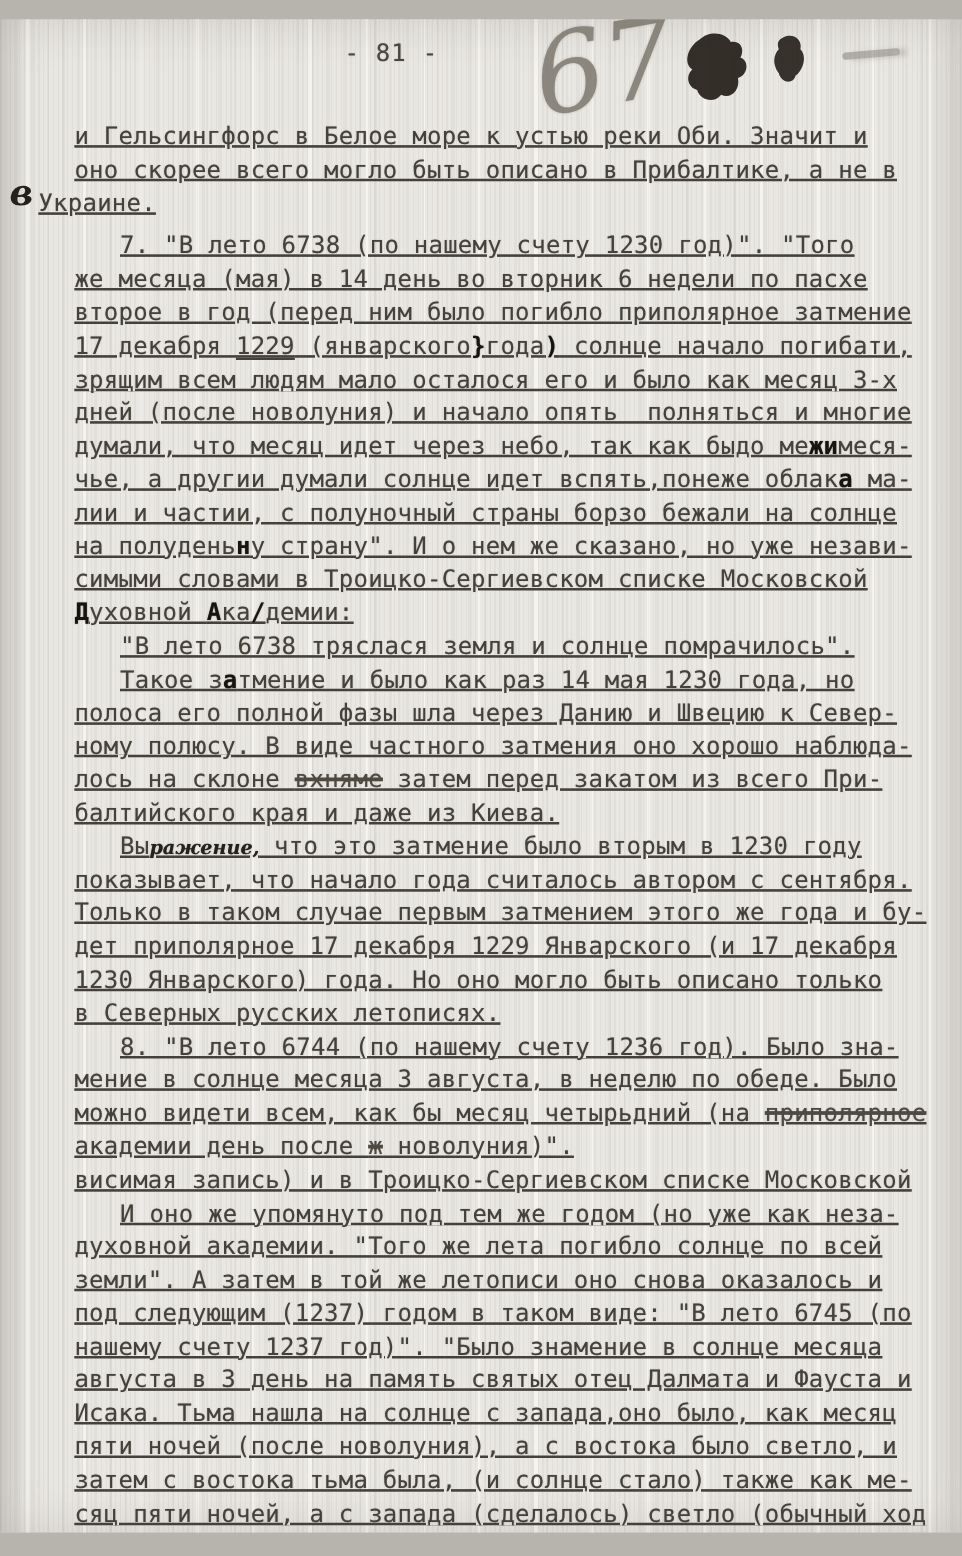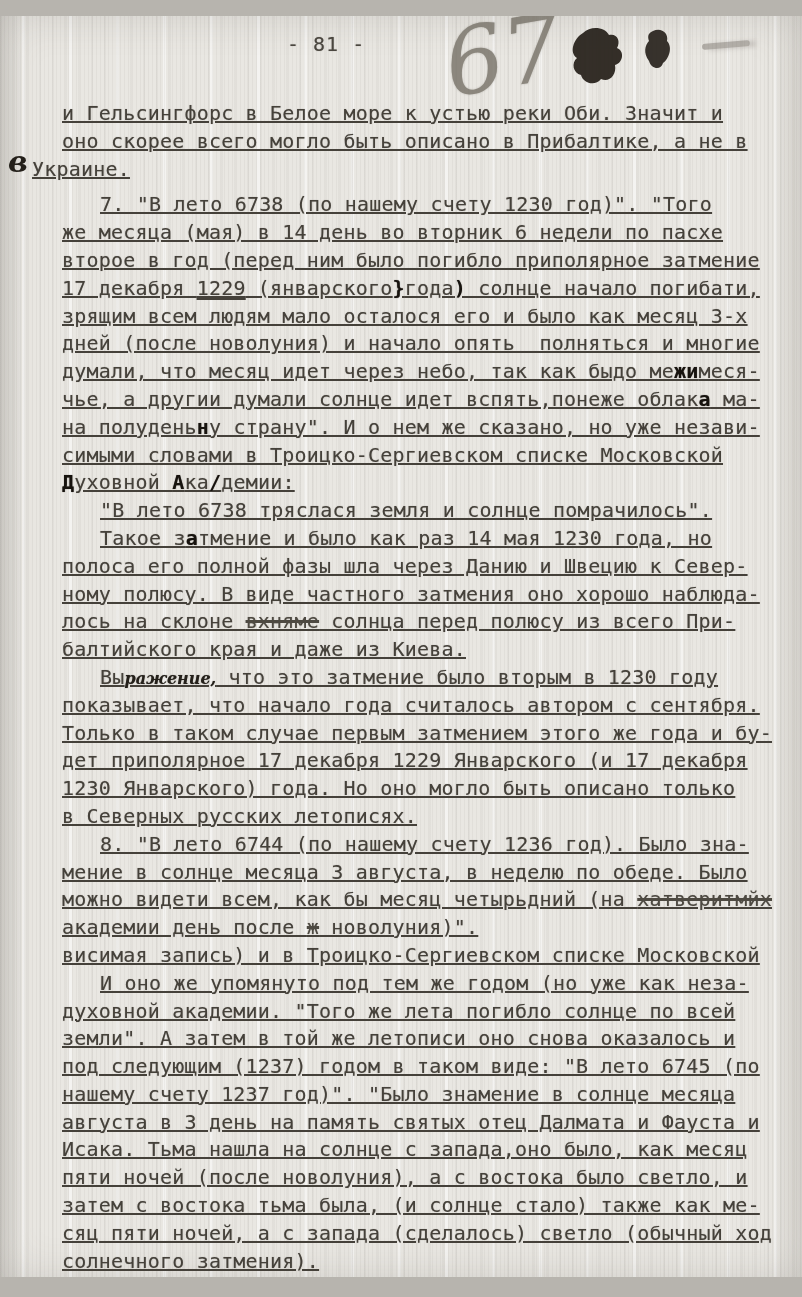--- a/index.html
+++ b/index.html
@@ -82,38 +82,39 @@
       <div class="line"><span class="s-n">оно скорее всего могло быть описано в Прибалтике, а не в</span></div>
       <div class="line" style="margin-left: -30px;"><span class="s-n">Украине.</span></div>
       <div class="line ind" style="margin-top: 8px;"><span class="s-n">7. "В лето 6738 (по нашему счету 1230 год)". "Того</span></div>
       <div class="line"><span class="s-n">же месяца (мая) в 14 день во вторник 6 недели по пасхе</span></div>
       <div class="line"><span class="s-n">второе в год (перед ним было погибло приполярное затмение</span></div>
       <div class="line"><span class="s-n">17 декабря </span><span class="s-u">1229</span><span class="s-n"> (январского</span><span class="s-b">}</span><span class="s-n">года</span><span class="s-b">)</span><span class="s-n"> солнце начало погибати,</span></div>
       <div class="line"><span class="s-n">зрящим всем людям мало осталося его и было как месяц 3-х</span></div>
       <div class="line"><span class="s-n">дней (после новолуния) и начало опять  полняться и многие</span></div>
       <div class="line"><span class="s-n">думали, что месяц идет через небо, так как быдо ме</span><span class="s-b">жи</span><span class="s-n">меся-</span></div>
       <div class="line"><span class="s-n">чье, а другии думали солнце идет вспять,понеже облак</span><span class="s-b">а</span><span class="s-n"> ма-</span></div>
+      <div class="line"><span class="s-n">лии и частии, с полуночный страны борзо бежали на солнце</span></div>
       <div class="line"><span class="s-n">на полудень</span><span class="s-b">н</span><span class="s-n">у страну". И о нем же сказано, но уже незави-</span></div>
       <div class="line"><span class="s-n">симыми словами в Троицко-Сергиевском списке Московской</span></div>
       <div class="line"><span class="s-b">Д</span><span class="s-n">уховной </span><span class="s-b">А</span><span class="s-n">ка</span><span class="s-b">/</span><span class="s-n">демии:</span></div>
       <div class="line ind"><span class="s-n">"В лето 6738 тряслася земля и солнце помрачилось".</span></div>
       <div class="line ind"><span class="s-n">Такое з</span><span class="s-b">а</span><span class="s-n">тмение и было как раз 14 мая 1230 года, но</span></div>
       <div class="line"><span class="s-n">полоса его полной фазы шла через Данию и Швецию к Север-</span></div>
       <div class="line"><span class="s-n">ному полюсу. В виде частного затмения оно хорошо наблюда-</span></div>
-      <div class="line"><span class="s-n">лось на склоне </span><span class="s-x">вхняме</span><span class="s-n"> солнца перед полюсу из всего При-</span></div>
+      <div class="line"><span class="s-n">лось на склоне </span><span class="s-x">вхняме</span><span class="s-n"> затем перед закатом из всего При-</span></div>
       <div class="line"><span class="s-n">балтийского края и даже из Киева.</span></div>
       <div class="line ind"><span class="s-n">Вы</span><span class="s-h">ражение,</span><span class="s-n"> что это затмение было вторым в 1230 году</span></div>
       <div class="line"><span class="s-n">показывает, что начало года считалось автором с сентября.</span></div>
       <div class="line"><span class="s-n">Только в таком случае первым затмением этого же года и бу-</span></div>
       <div class="line"><span class="s-n">дет приполярное 17 декабря 1229 Январского (и 17 декабря</span></div>
       <div class="line"><span class="s-n">1230 Январского) года. Но оно могло быть описано только</span></div>
       <div class="line"><span class="s-n">в Северных русских летописях.</span></div>
       <div class="line ind"><span class="s-n">8. "В лето 6744 (по нашему счету 1236 год). Было зна-</span></div>
       <div class="line"><span class="s-n">мение в солнце месяца 3 августа, в неделю по обеде. Было</span></div>
-      <div class="line"><span class="s-n">можно видети всем, как бы месяц четырьдний (на </span><span class="s-x">хатверитмйх</span></div>
+      <div class="line"><span class="s-n">можно видети всем, как бы месяц четырьдний (на </span><span class="s-x">приполярное</span></div>
       <div class="line"><span class="s-n">академии день после </span><span class="s-x">ж</span><span class="s-n"> новолуния)".</span></div>
       <div class="line"><span class="s-n">висимая запись) и в Троицко-Сергиевском списке Московской</span></div>
       <div class="line ind"><span class="s-n">И оно же упомянуто под тем же годом (но уже как неза-</span></div>
       <div class="line"><span class="s-n">духовной академии. "Того же лета погибло солнце по всей</span></div>
       <div class="line"><span class="s-n">земли". А затем в той же летописи оно снова оказалось и</span></div>
       <div class="line"><span class="s-n">под следующим (1237) годом в таком виде: "В лето 6745 (по</span></div>
       <div class="line"><span class="s-n">нашему счету 1237 год)". "Было знамение в солнце месяца</span></div>
       <div class="line"><span class="s-n">августа в 3 день на память святых отец Далмата и Фауста и</span></div>
       <div class="line"><span class="s-n">Исака. Тьма нашла на солнце с запада,оно было, как месяц</span></div>
       <div class="line"><span class="s-n">пяти ночей (после новолуния), а с востока было светло, и</span></div>

